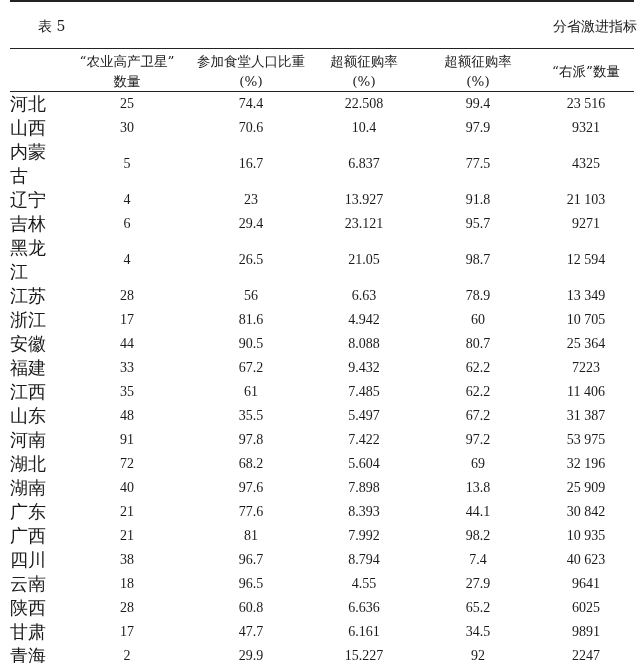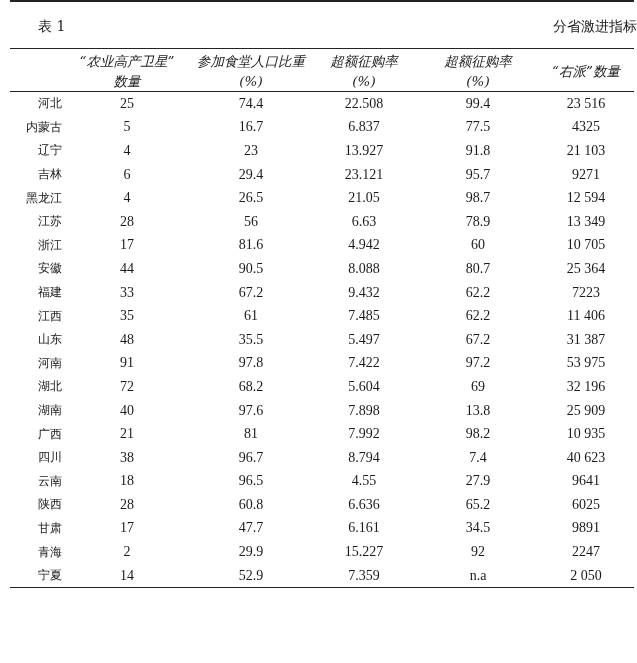--- a/index.html
+++ b/index.html
@@ -14,39 +14,39 @@
     .caption {
       position: absolute; top: 18px; left: 0; width: 637px; height: 20px;
       font-size: 14px;
     }
     .caption .label { position: absolute; left: 38px; top: 0; }
     .caption .title { position: absolute; left: 0; width: 637px; text-align: right; top: 0; }
     table {
       position: absolute; left: 10px; top: 48px; width: 624px;
       border-collapse: collapse; font-size: 13.5px;
     }
-    thead tr { border-top: 1.5px solid #222; border-bottom: 1.5px solid #222; font-style: italic; }
+    thead tr { border-top: 1.5px solid #222; border-bottom: 1.5px solid #222; }
     tbody tr:last-child { border-bottom: 1.5px solid #222; }
     th { font-weight: normal; padding: 2px 0 0 0; line-height: 20px; vertical-align: middle; }
     td { height: 23.6px; padding: 0; text-align: center; font-family: "Liberation Serif", serif; font-size: 14px; }
-    td.prov { text-align: right; width: 52px; font-family: "DejaVu Serif", serif; font-size: 12px; }
+    td.prov { text-align: left; width: 52px; font-family: "DejaVu Serif", serif; font-size: 18px; }
     .c1 { width: 130px; }
     .c2 { width: 118px; }
     .c3 { width: 108px; }
     .c4 { width: 120px; }
     .c5 { width: 96px; }
     th .sub { display: block; }
   </style>
 </head>
 <body>
 
 <div class="top-rule"></div>
 
 <div class="caption">
-  <span class="label">表 1</span>
+  <span class="label">表 5</span>
   <span class="title">分省激进指标</span>
 </div>
 
 <table>
   <thead>
     <tr>
       <th class="prov"></th>
       <th class="c1">
         <span class="sub">“农业高产卫星”</span>
         <span class="sub">数量</span>
@@ -71,20 +71,28 @@
   <tbody>
     <tr>
         <td class="prov">河北</td>
         <td>25</td>
         <td>74.4</td>
         <td>22.508</td>
         <td>99.4</td>
         <td>23 516</td>
       </tr>
     <tr>
+        <td class="prov">山西</td>
+        <td>30</td>
+        <td>70.6</td>
+        <td>10.4</td>
+        <td>97.9</td>
+        <td>9321</td>
+      </tr>
+    <tr>
         <td class="prov">内蒙古</td>
         <td>5</td>
         <td>16.7</td>
         <td>6.837</td>
         <td>77.5</td>
         <td>4325</td>
       </tr>
     <tr>
         <td class="prov">辽宁</td>
         <td>4</td>
@@ -175,20 +183,28 @@
       </tr>
     <tr>
         <td class="prov">湖南</td>
         <td>40</td>
         <td>97.6</td>
         <td>7.898</td>
         <td>13.8</td>
         <td>25 909</td>
       </tr>
     <tr>
+        <td class="prov">广东</td>
+        <td>21</td>
+        <td>77.6</td>
+        <td>8.393</td>
+        <td>44.1</td>
+        <td>30 842</td>
+      </tr>
+    <tr>
         <td class="prov">广西</td>
         <td>21</td>
         <td>81</td>
         <td>7.992</td>
         <td>98.2</td>
         <td>10 935</td>
       </tr>
     <tr>
         <td class="prov">四川</td>
         <td>38</td>

